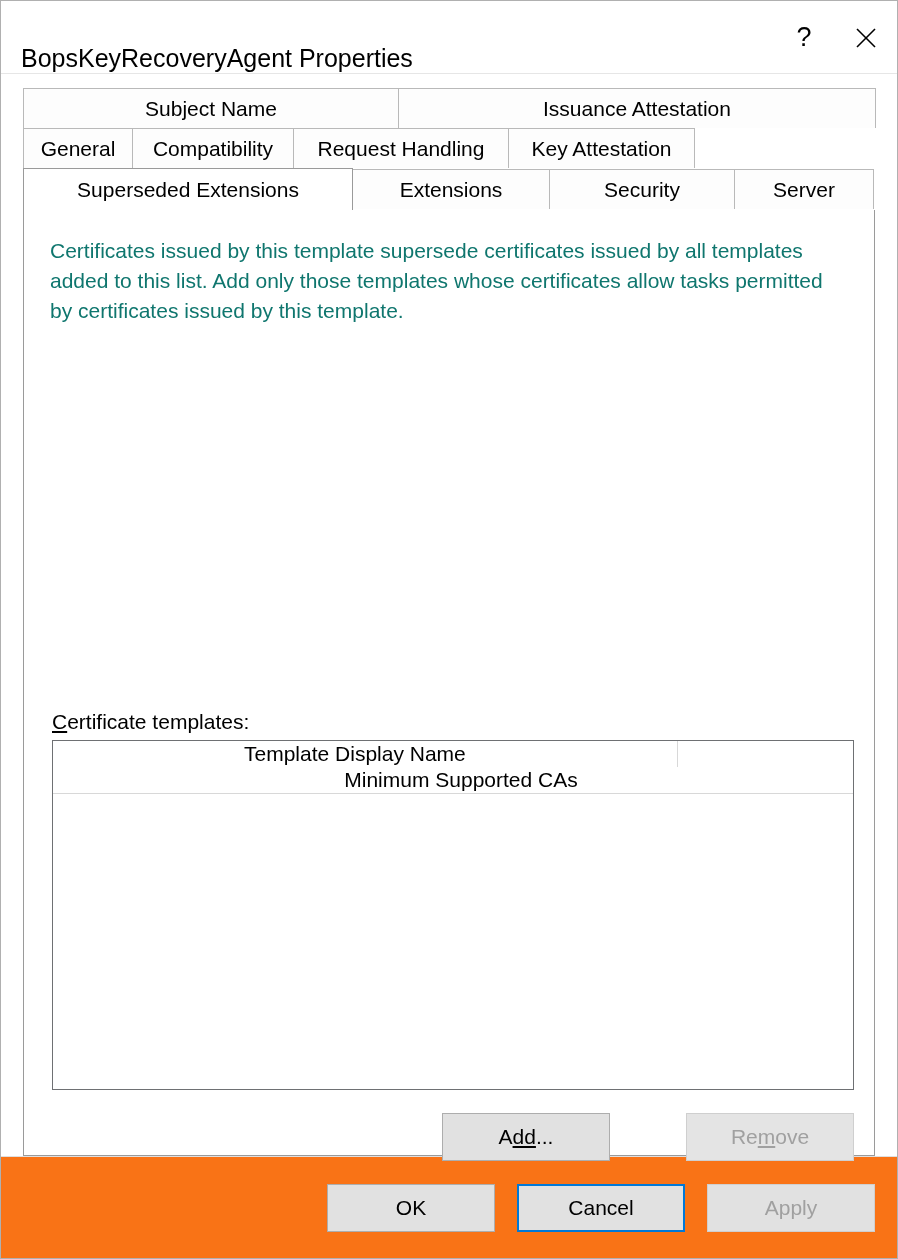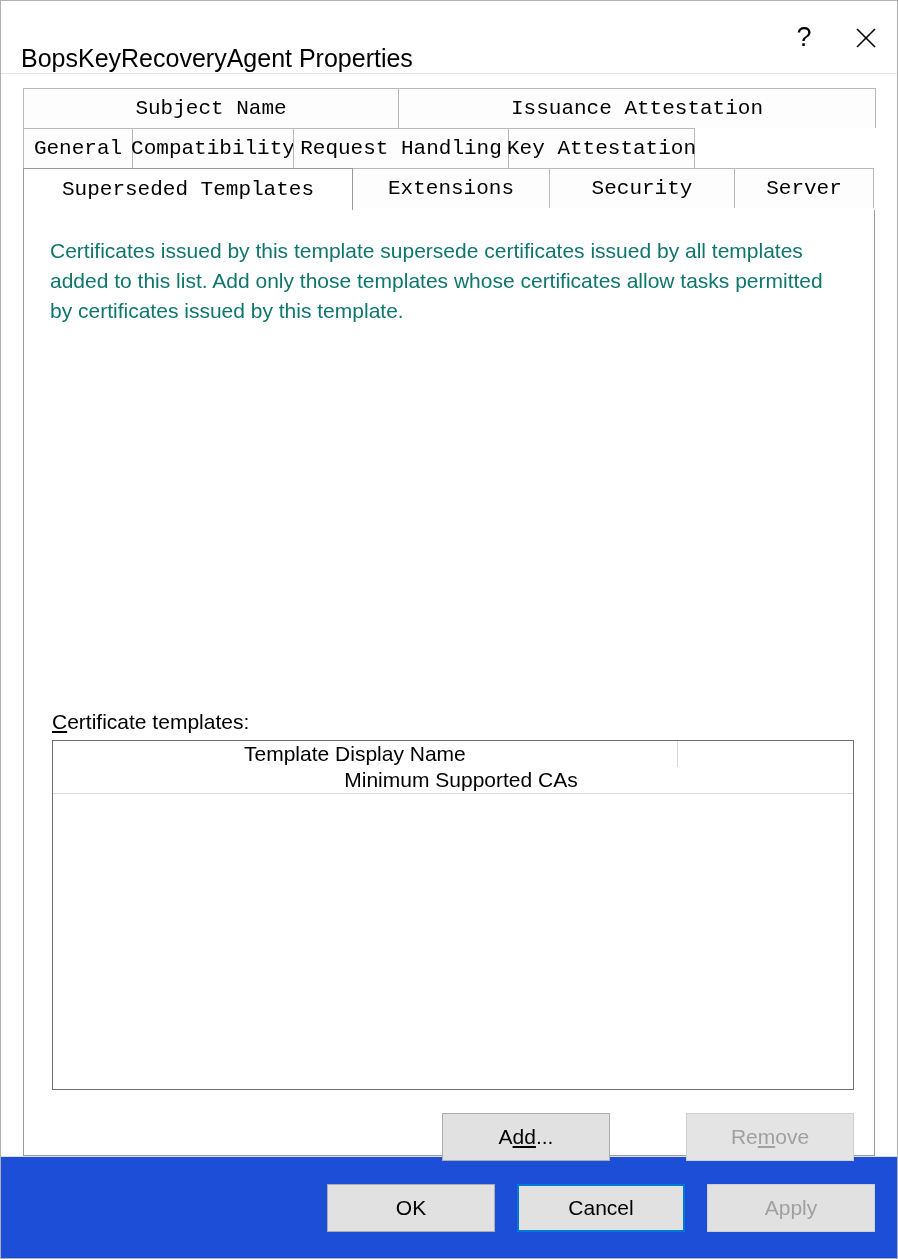--- a/index.html
+++ b/index.html
@@ -62,22 +62,21 @@
   }
 
   
   .tabs-area {
     flex: 0 0 auto;
     padding: 14px 22px 0 22px;
     box-sizing: border-box;
   }
   .tab-row {
     display: flex;
-    align-items: flex-start;
-    font-family: Liberation Mono, monospace;
+    align-items: center;
   }
   .tab {
     position: relative;
     box-sizing: border-box;
     border: 1px solid #b9b9b9;
     border-bottom: none;
     background: #fdfdfd;
     font-size: 21px;
     color: #000000;
     display: flex;
@@ -195,21 +194,21 @@
     top: 903px;
     width: 168px;
     height: 48px;
   }
 
   
   .footer {
     flex: 0 0 auto;
     height: 102px;
     box-sizing: border-box;
-    background: #1d4ed8;
+    background: #f97316;
     border-top: 1px solid #dfdfdf;
     display: flex;
     align-items: center;
     justify-content: flex-end;
     padding-right: 22px;
     gap: 22px;
   }
   .footer .btn {
     width: 168px;
     height: 48px;
@@ -242,21 +241,21 @@
       <div class="tab" style="width:376px;">Subject Name</div>
       <div class="tab" style="width:478px;">Issuance Attestation</div>
     </div>
     <div class="tab-row row2">
       <div class="tab" style="width:110px;">General</div>
       <div class="tab" style="width:162px;">Compatibility</div>
       <div class="tab" style="width:216px;">Request Handling</div>
       <div class="tab" style="width:187px;">Key Attestation</div>
     </div>
     <div class="tab-row row3">
-      <div class="tab selected" style="width:330px;">Superseded Templates</div>
+      <div class="tab selected" style="width:330px;">Superseded Extensions</div>
       <div class="tab" style="width:198px;">Extensions</div>
       <div class="tab" style="width:186px;">Security</div>
       <div class="tab" style="width:140px;">Server</div>
     </div>
   </div>
 
   <div class="tab-page">
     <div class="description">Certificates issued by this template supersede certificates issued by all templates added to this list. Add only those templates whose certificates allow tasks permitted by certificates issued by this template.</div>
 
     <div class="field-label"><span class="accel">C</span><span>ertificate templates:</span></div>

